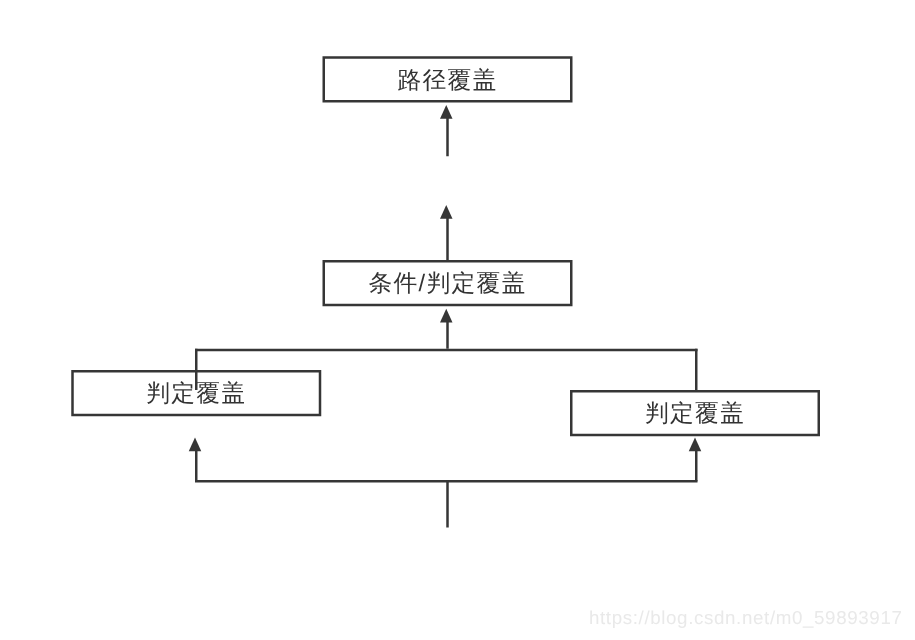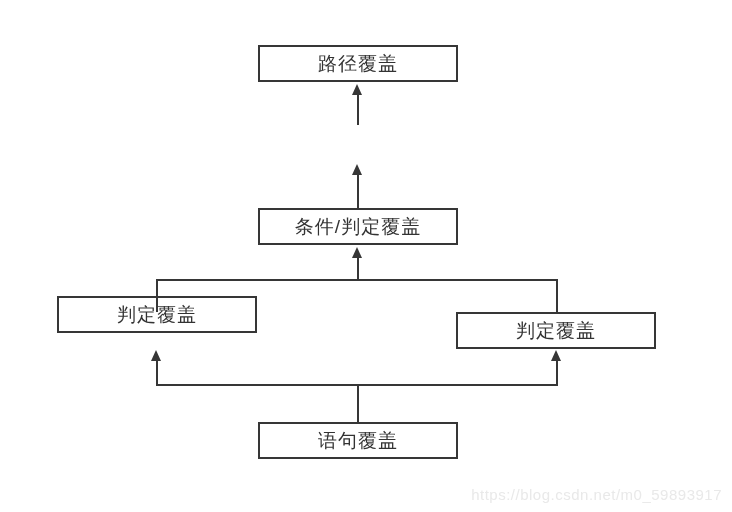--- a/index.html
+++ b/index.html
@@ -51,21 +51,20 @@
 
   <div class="node" style="left:258px; top:45px;">路径覆盖</div>
 
 
   <div class="node" style="left:258px; top:208px;">条件/判定覆盖</div>
 
   <div class="node" style="left:57px; top:296px;">判定覆盖</div>
 
   <div class="node" style="left:456px; top:312px;">判定覆盖</div>
 
-  <div class="node" style="left:258px; top:422px;">语句覆盖</div>
 
   <div class="tri" style="left:352px; top:84px;"></div>
   <div class="v" style="left:357px; top:94px; height:31px;"></div>
 
   <div class="tri" style="left:352px; top:164px;"></div>
   <div class="v" style="left:357px; top:174px; height:34px;"></div>
 
   <div class="tri" style="left:352px; top:247px;"></div>
   <div class="v" style="left:357px; top:257px; height:22px;"></div>
   <div class="h" style="left:156px; top:279px; width:402px;"></div>

